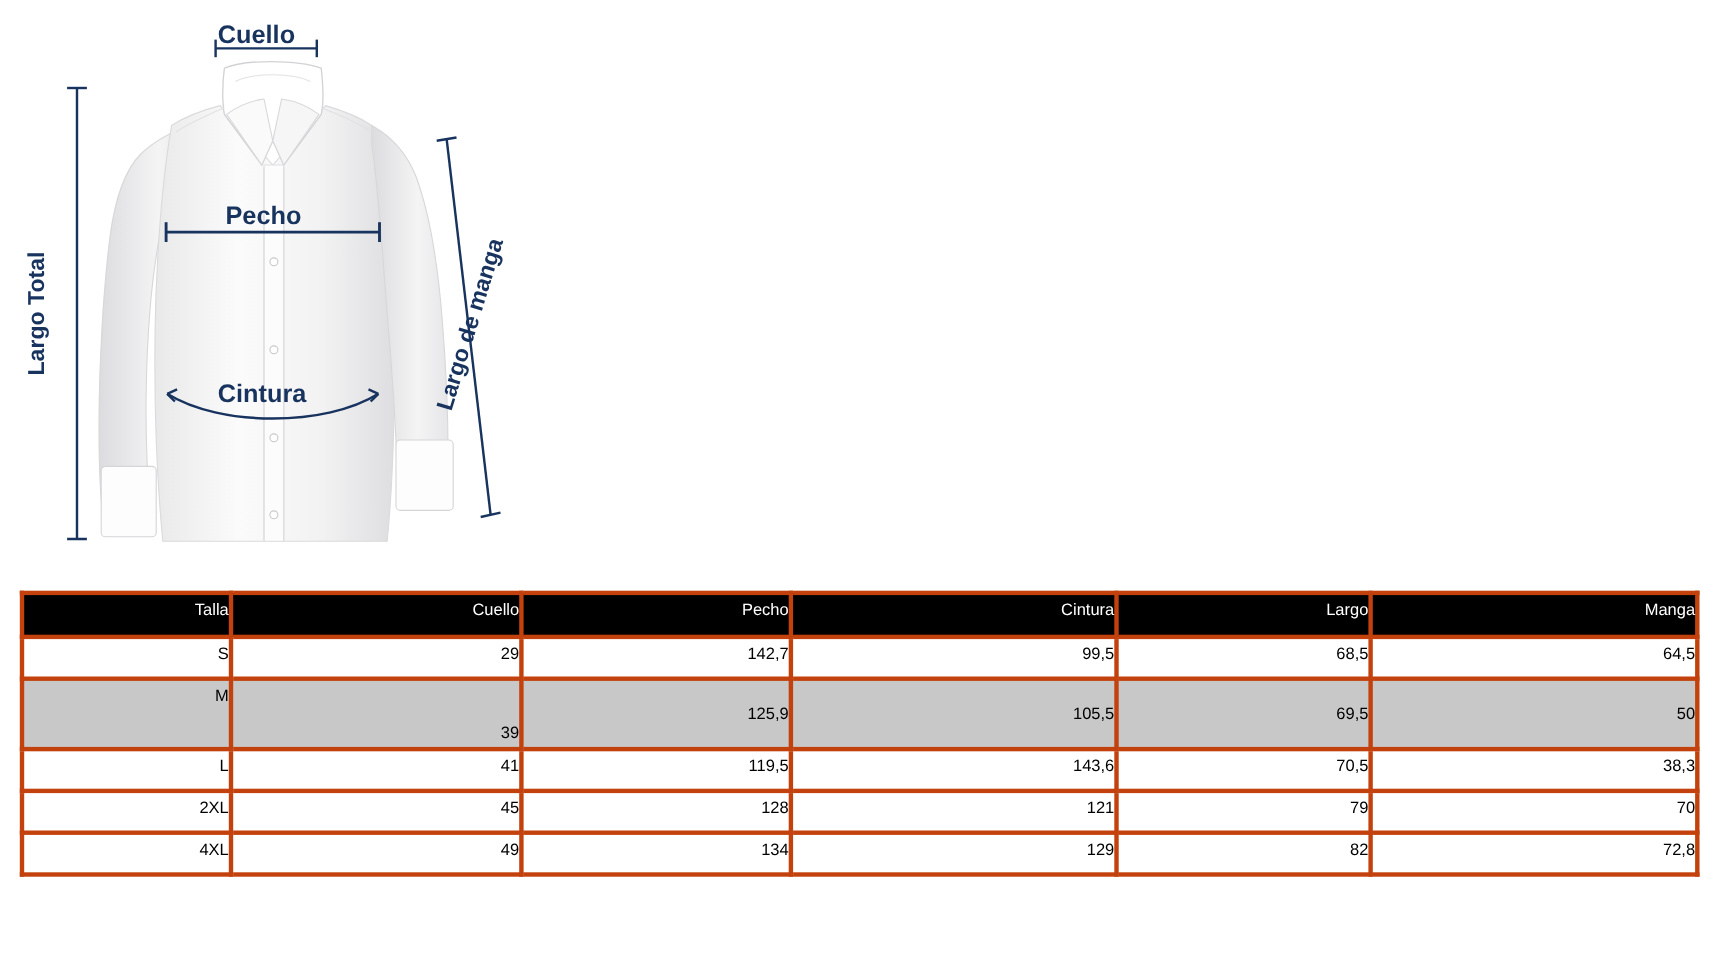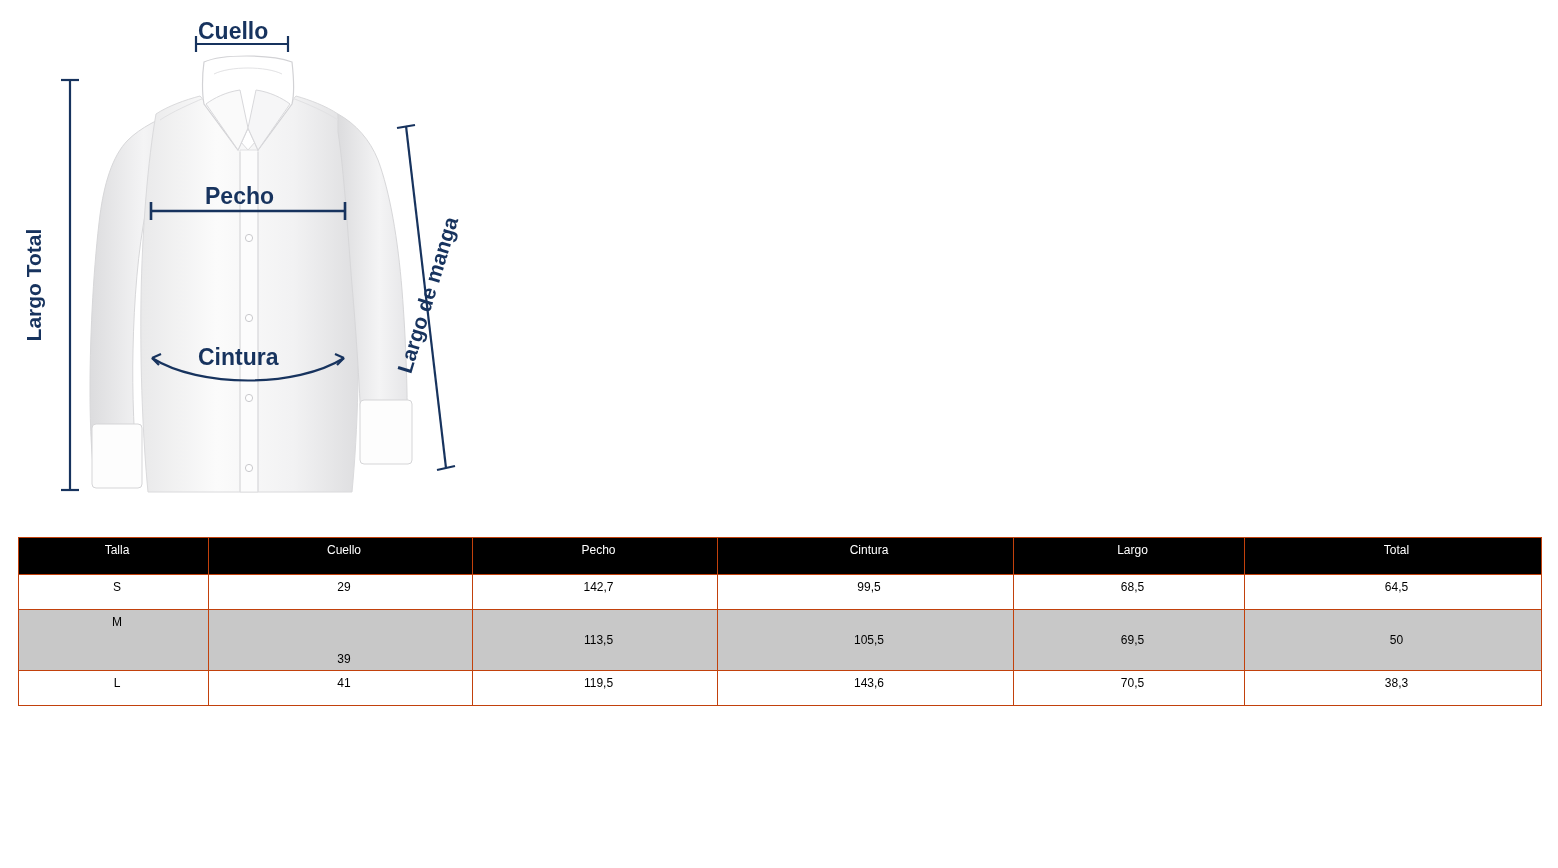--- a/index.html
+++ b/index.html
@@ -74,26 +74,26 @@
   #size-table {
     position: absolute;
     left: 18px;
     top: 537px;
     width: 1523px;
     border-collapse: collapse;
     table-layout: fixed;
     font-family: "Liberation Sans", sans-serif;
   }
   #size-table th, #size-table td {
-    text-align: center;
+    text-align: right;
     vertical-align: top;
-    font-size: 12px;
+    font-size: 15px;
     font-weight: normal;
     padding: 5px 0 5px 7px;
-    border: 1px solid #c2410c;
+    border: 4px solid #c2410c;
     color: #000000;
   }
   #size-table thead th {
     background: #000000;
     color: #ffffff;
     height: 26px;
   }
   #size-table tbody tr.row-white td {
     background: #ffffff;
   }
@@ -247,44 +247,60 @@
         <col class="c-largo">
         <col class="c-manga">
     </colgroup>
     <thead>
       <tr>
         <th>Talla</th>
         <th>Cuello</th>
         <th>Pecho</th>
         <th>Cintura</th>
         <th>Largo</th>
-        <th>Total</th>
+        <th>Manga</th>
       </tr>
     </thead>
     <tbody>
       <tr class="row-white">
         <td>S</td>
         <td>29</td>
         <td>142,7</td>
         <td>99,5</td>
         <td>68,5</td>
         <td>64,5</td>
       </tr>
       <tr class="row-grey tall">
         <td>M</td>
         <td class="lowered">39</td>
-        <td class="middled">113,5</td>
+        <td class="middled">125,9</td>
         <td class="middled">105,5</td>
         <td class="middled">69,5</td>
         <td class="middled">50</td>
       </tr>
       <tr class="row-white">
         <td>L</td>
         <td>41</td>
         <td>119,5</td>
         <td>143,6</td>
         <td>70,5</td>
         <td>38,3</td>
       </tr>
+      <tr class="row-white">
+        <td>2XL</td>
+        <td>45</td>
+        <td>128</td>
+        <td>121</td>
+        <td>79</td>
+        <td>70</td>
+      </tr>
+      <tr class="row-white">
+        <td>4XL</td>
+        <td>49</td>
+        <td>134</td>
+        <td>129</td>
+        <td>82</td>
+        <td>72,8</td>
+      </tr>
     </tbody>
   </table>
 
 </div>
 
 </body></html>

